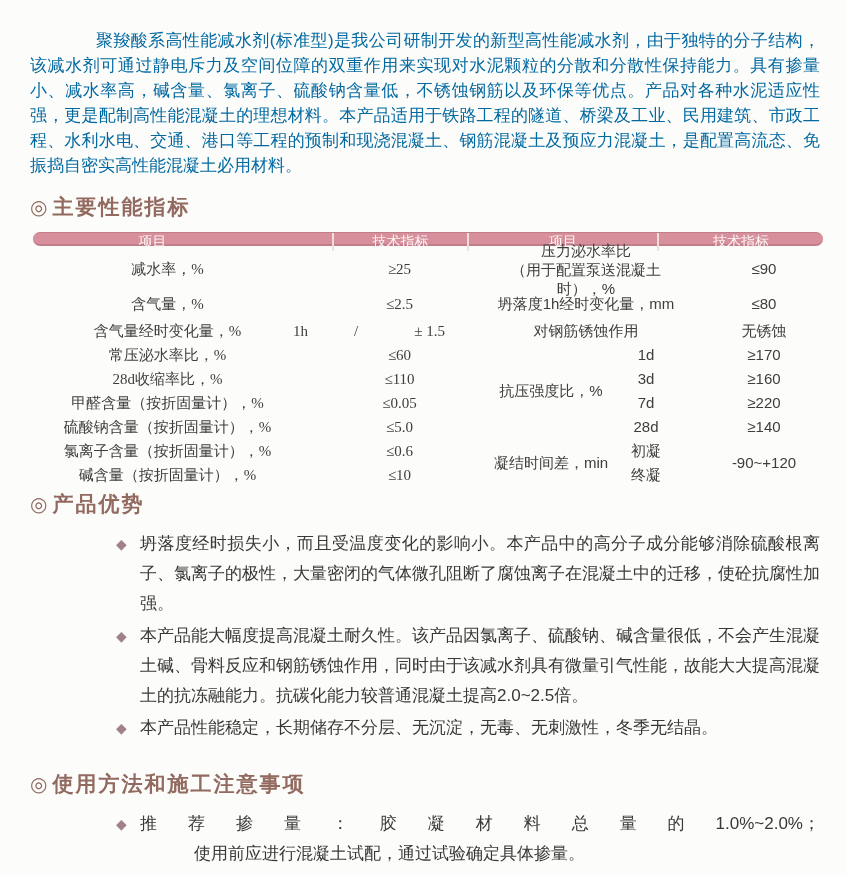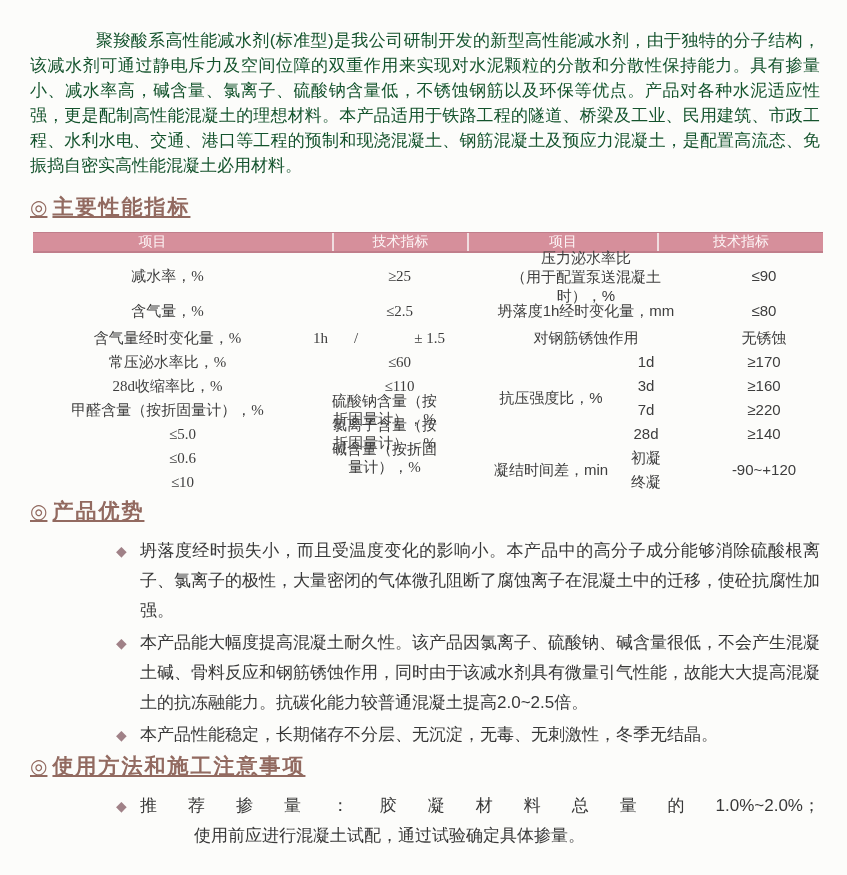--- a/index.html
+++ b/index.html
@@ -19,43 +19,43 @@
     background:var(--page-bg);
     color:var(--body-text);
     font-family:"Liberation Sans", sans-serif;
   }
   .page{padding:28px 27px 0 30px;}
 
   .intro{
     margin:0 0 16px 0;
     font-size:17px;line-height:25px;
     text-align:justify;text-indent:66px;
-    color:#14532d;
+    color:#0369a1;
   }
 
   .section-heading{
     margin:14px 0 12px 0;
     font-size:21px;line-height:26px;
     font-weight:bold;color:var(--heading);
     letter-spacing:2px;
-    text-decoration:underline;
   }
   .section-heading .marker{
     font-size:20px;letter-spacing:0;margin-right:5px;font-weight:normal;
   }
 
   
   .perf-table{width:790px;margin:2px 0 0 3px;}
   .thead{
-    display:flex;height:21px;align-items:flex-start;
+    display:flex;height:14px;align-items:flex-start;
     background:var(--table-header-bg);
     color:var(--table-header-text);
     font-size:14px;
     border-top:1px solid var(--table-header-edge);
     border-bottom:2px solid var(--table-header-edge);
+    border-radius:11px;
   }
   .thead .th{
     display:flex;align-items:center;justify-content:center;
   }
   .thead .c1{width:299px;padding-right:60px;}
   .thead .c2{width:135px;border-left:2px solid var(--table-header-divider);}
   .thead .c3{width:190px;border-left:2px solid var(--table-header-divider);}
   .thead .c4{width:166px;border-left:2px solid var(--table-header-divider);}
 
   .tbody{display:flex;font-size:15px;padding-top:2px;}
@@ -69,21 +69,21 @@
     width:356px;display:grid;
     grid-template-columns:120px 70px 166px;
     grid-template-rows:42px 28px 25px repeat(6,24px);
     margin-left:24px;
   }
   .cell{
     display:flex;align-items:center;justify-content:center;
     text-align:center;line-height:18px;
   }
   .grid-left .item{padding-right:30px;position:relative;}
-  .grid-left .item .time-sub{position:absolute;right:4px;}
+  .grid-left .item .time-sub{position:absolute;right:24px;}
   .grid-left .val-split{justify-content:space-between;padding:0 22px;}
   .two-line{flex-direction:column;font-size:15px;line-height:19px;}
   .span2{grid-column:1 / 3;}
   .rowspan4{grid-row:4 / 8;}
   .rowspan2{grid-row:8 / 10;}
 
   
   .bullets{list-style:none;margin:2px 0 0 0;padding:0 0 0 58px;}
   .bullets li{
     position:relative;
@@ -133,20 +133,21 @@
             <span>± 1.5</span>
           </div>
 
         <div class="cell item">常压泌水率比，%</div>
         <div class="cell">≤60</div>
 
         <div class="cell item">28d收缩率比，%</div>
         <div class="cell">≤110</div>
 
         <div class="cell item">甲醛含量（按折固量计），%</div>
+        <div class="cell">≤0.05</div>
 
         <div class="cell item">硫酸钠含量（按折固量计），%</div>
         <div class="cell">≤5.0</div>
 
         <div class="cell item">氯离子含量（按折固量计），%</div>
         <div class="cell">≤0.6</div>
 
         <div class="cell item">碱含量（按折固量计），%</div>
         <div class="cell">≤10</div>
       </div>
@@ -184,19 +185,19 @@
   </div>
 
   <h2 class="section-heading" style="margin-top:4px"><span class="marker">◎</span><span>产品优势</span></h2>
 
   <ul class="bullets">
     <li><span class="diamond">◆</span><span>坍落度经时损失小，而且受温度变化的影响小。本产品中的高分子成分能够消除硫酸根离子、氯离子的极性，大量密闭的气体微孔阻断了腐蚀离子在混凝土中的迁移，使砼抗腐性加强。</span></li>
     <li><span class="diamond">◆</span><span>本产品能大幅度提高混凝土耐久性。该产品因氯离子、硫酸钠、碱含量很低，不会产生混凝土碱、骨料反应和钢筋锈蚀作用，同时由于该减水剂具有微量引气性能，故能大大提高混凝土的抗冻融能力。抗碳化能力较普通混凝土提高2.0~2.5倍。</span></li>
     <li><span class="diamond">◆</span><span>本产品性能稳定，长期储存不分层、无沉淀，无毒、无刺激性，冬季无结晶。</span></li>
   </ul>
 
-  <h2 class="section-heading" style="margin-top:3px"><span class="marker">◎</span><span>使用方法和施工注意事项</span></h2>
+  <h2 class="section-heading" style="margin-top:28px"><span class="marker">◎</span><span>使用方法和施工注意事项</span></h2>
 
   <ul class="bullets">
     <li><span class="diamond">◆</span><span>推荐掺量：胶凝材料总量的1.0%~2.0%；</span><span class="dosage-note">使用前应进行混凝土试配，通过试验确定具体掺量。</span></li>
   </ul>
 
 </div>
 
 </body></html>

